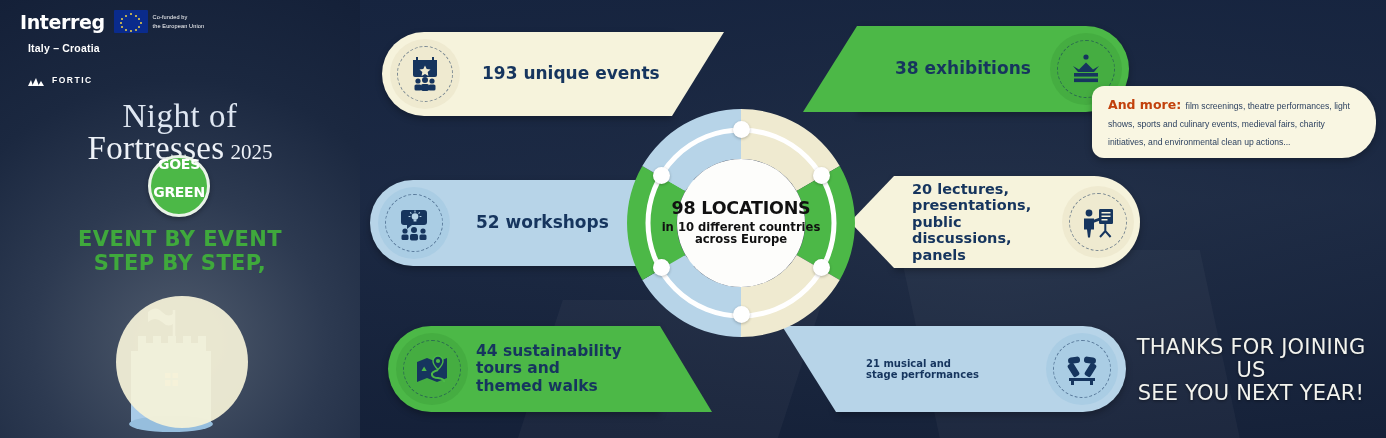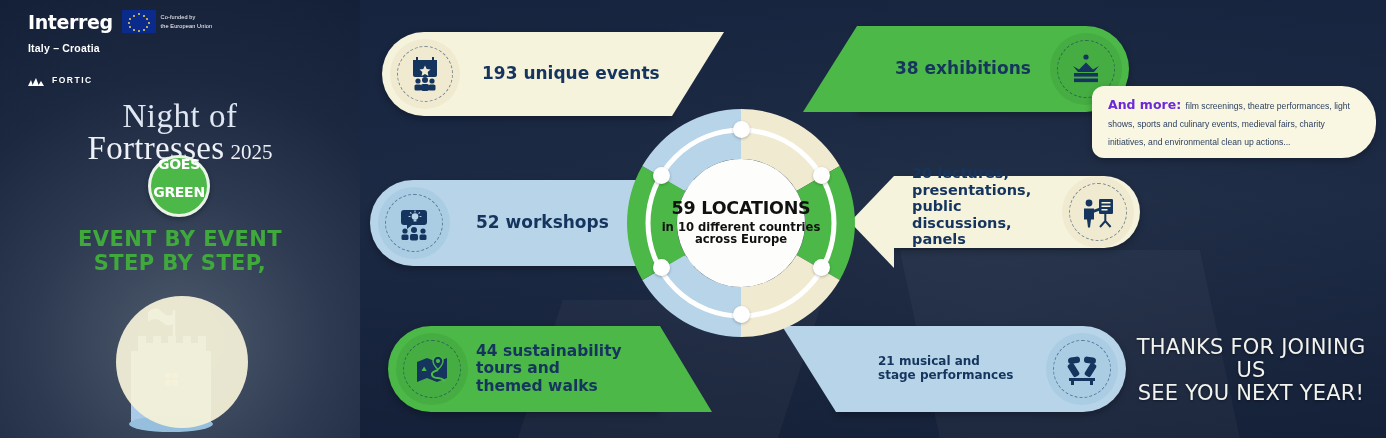--- a/index.html
+++ b/index.html
@@ -10,21 +10,21 @@
   }
   .stage { position:relative; width:1386px; height:438px; overflow:hidden; }
 
   
   .left-panel {
     position:absolute; left:0; top:0; width:360px; height:438px;
     background:
       radial-gradient(circle at 50% 78%, #4e5a6c 0%, #2d3a51 38%, #1b2840 68%, #142038 100%);
     overflow:hidden;
   }
-  .brand-row { position:absolute; left:28px; top:10px; display:flex; align-items:center; gap:9px; }
+  .brand-row { position:absolute; left:20px; top:10px; display:flex; align-items:center; gap:9px; }
   .interreg-word {
     color:#fff; font-size:19px; font-weight:bold; letter-spacing:-0.4px;
     font-family:"DejaVu Sans", sans-serif;
   }
   .eu-block { display:flex; align-items:center; gap:5px; }
   .eu-flag {
     width:34px; height:23px; background:#0a2b8c; position:relative; border-radius:1px;
   }
   .eu-flag .star {
     position:absolute; width:2px; height:2px; background:#f2d446; border-radius:50%;
@@ -120,21 +120,21 @@
   #pill-exh .tail {
     position:absolute; left:-54px; top:0; width:0; height:0;
     border-bottom:86px solid #4cb847; border-left:54px solid transparent;
   }
   #pill-work { left:10px; top:180px; width:278px; height:86px; border-radius:44px 0 0 44px; }
   #pill-work .tail {
     position:absolute; right:-48px; top:0; width:0; height:0;
     border-top:43px solid #b7d4e8; border-bottom:43px solid #b7d4e8;
     border-right:48px solid transparent;
   }
-  #pill-lect { left:534px; top:176px; width:246px; height:72px; border-radius:0 46px 46px 0;align-items:flex-end; }
+  #pill-lect { left:534px; top:176px; width:246px; height:92px; border-radius:0 46px 46px 0; }
   #pill-lect .tail {
     position:absolute; left:-44px; top:0; width:0; height:0;
     border-top:46px solid transparent; border-bottom:46px solid transparent;
     border-right:44px solid #f6f3dc;
   }
   #pill-sust { left:28px; top:326px; width:272px; height:86px; border-radius:44px 0 0 44px; }
   #pill-sust .tail {
     position:absolute; right:-52px; top:0; width:0; height:0;
     border-bottom:86px solid #4cb847; border-left:0; border-right:52px solid transparent;
     border-top:0;
@@ -145,21 +145,21 @@
     border-top:86px solid #b7d4e8; border-left:54px solid transparent;
   }
 
   
   #and-more {
     position:absolute; left:732px; top:86px; width:284px; height:72px;
     background:#f9f6e2; border-radius:12px 34px 34px 12px;
     padding:9px 14px 0 16px; box-shadow:0 3px 7px rgba(0,0,0,.25);
   }
   #and-more .am-title {
-    color:#6d28d9; font-weight:bold; font-size:12.5px; font-family:"DejaVu Sans", sans-serif;
+    color:#c2410c; font-weight:bold; font-size:12.5px; font-family:"DejaVu Sans", sans-serif;
   }
   #and-more .am-body {
     color:#2a3f5e; font-size:8.6px; line-height:1.46; margin-top:1px;
   }
 
   
   .donut { position:absolute; left:256px; top:98px; width:250px; height:250px; }
   .donut svg { position:absolute; left:0; top:0; }
   .donut-center {
     position:absolute; left:32px; top:32px; width:186px; height:186px;
@@ -366,21 +366,21 @@
           <path d="M24 17 q-7 2 -6 5 t6 3 q7 1 6 4" stroke="#4cb847" stroke-width="2.1" fill="none"></path>
         </svg>
       </div>
       <div class="label" style="margin-left:8px;font-size:15.5px;white-space:pre-line;">44 sustainability
 tours and
 themed walks</div>
     </div>
 
     <div class="pill blue" id="pill-mus">
       <div class="tail"></div>
-      <div class="label" style="margin-left:42px;font-size:12px;flex:1;white-space:pre-line;">21 musical and
+      <div class="label" style="margin-left:30px;font-size:10px;flex:1;white-space:pre-line;">21 musical and
 stage performances</div>
       <div class="icon-circle ic-blue" style="width:72px;height:72px;margin-right:8px;">
         <div class="dash-ring"></div>
         <svg width="36" height="32" viewBox="0 0 36 32">
           <rect x="4" y="4" width="12" height="6.5" rx="3.2" fill="#16355e" transform="rotate(-8 10 7)"></rect>
           <rect x="20" y="4" width="12" height="6.5" rx="3.2" fill="#16355e" transform="rotate(8 26 7)"></rect>
           <rect x="6" y="10" width="7" height="14" rx="2" fill="#16355e" transform="rotate(-32 9.5 17)"></rect>
           <rect x="23" y="10" width="7" height="14" rx="2" fill="#16355e" transform="rotate(32 26.5 17)"></rect>
           <rect x="5" y="25" width="26" height="3" fill="#16355e"></rect>
           <rect x="7" y="28" width="3" height="4" fill="#16355e"></rect>
@@ -405,21 +405,21 @@
         <circle cx="125" cy="125" r="64" fill="#fdfdfb"></circle>
       </svg>
       <div class="node" style="left:117px;top:23px;"></div>
       <div class="node" style="left:197px;top:69px;"></div>
       <div class="node" style="left:197px;top:161px;"></div>
       <div class="node" style="left:117px;top:208px;"></div>
       <div class="node" style="left:37px;top:161px;"></div>
       <div class="node" style="left:37px;top:69px;"></div>
 
       <div class="donut-center">
-        <div class="dc-title">59 LOCATIONS</div>
+        <div class="dc-title">98 LOCATIONS</div>
         <div class="dc-sub">
           <div>in 10 different countries</div>
           <div>across Europe</div>
         </div>
       </div>
     </div>
 
     <div class="thanks">
       <div>THANKS FOR JOINING US</div>
       <div>SEE YOU NEXT YEAR!</div>

